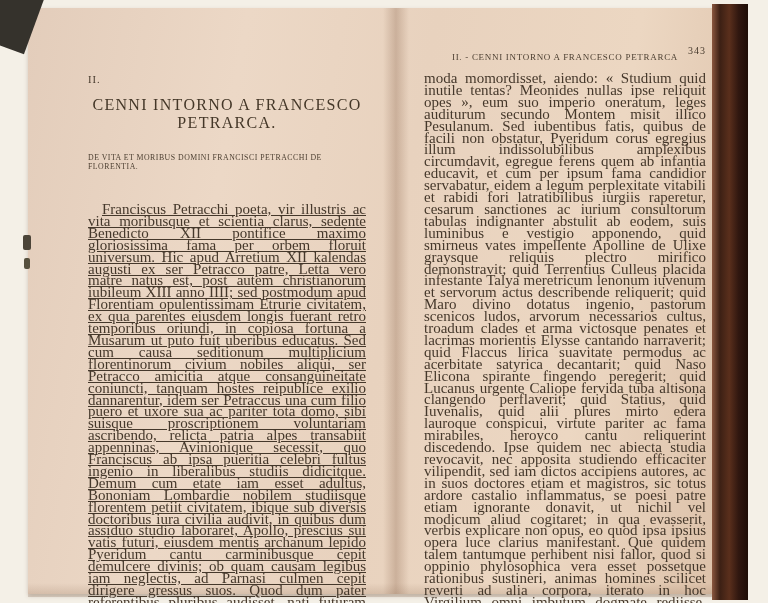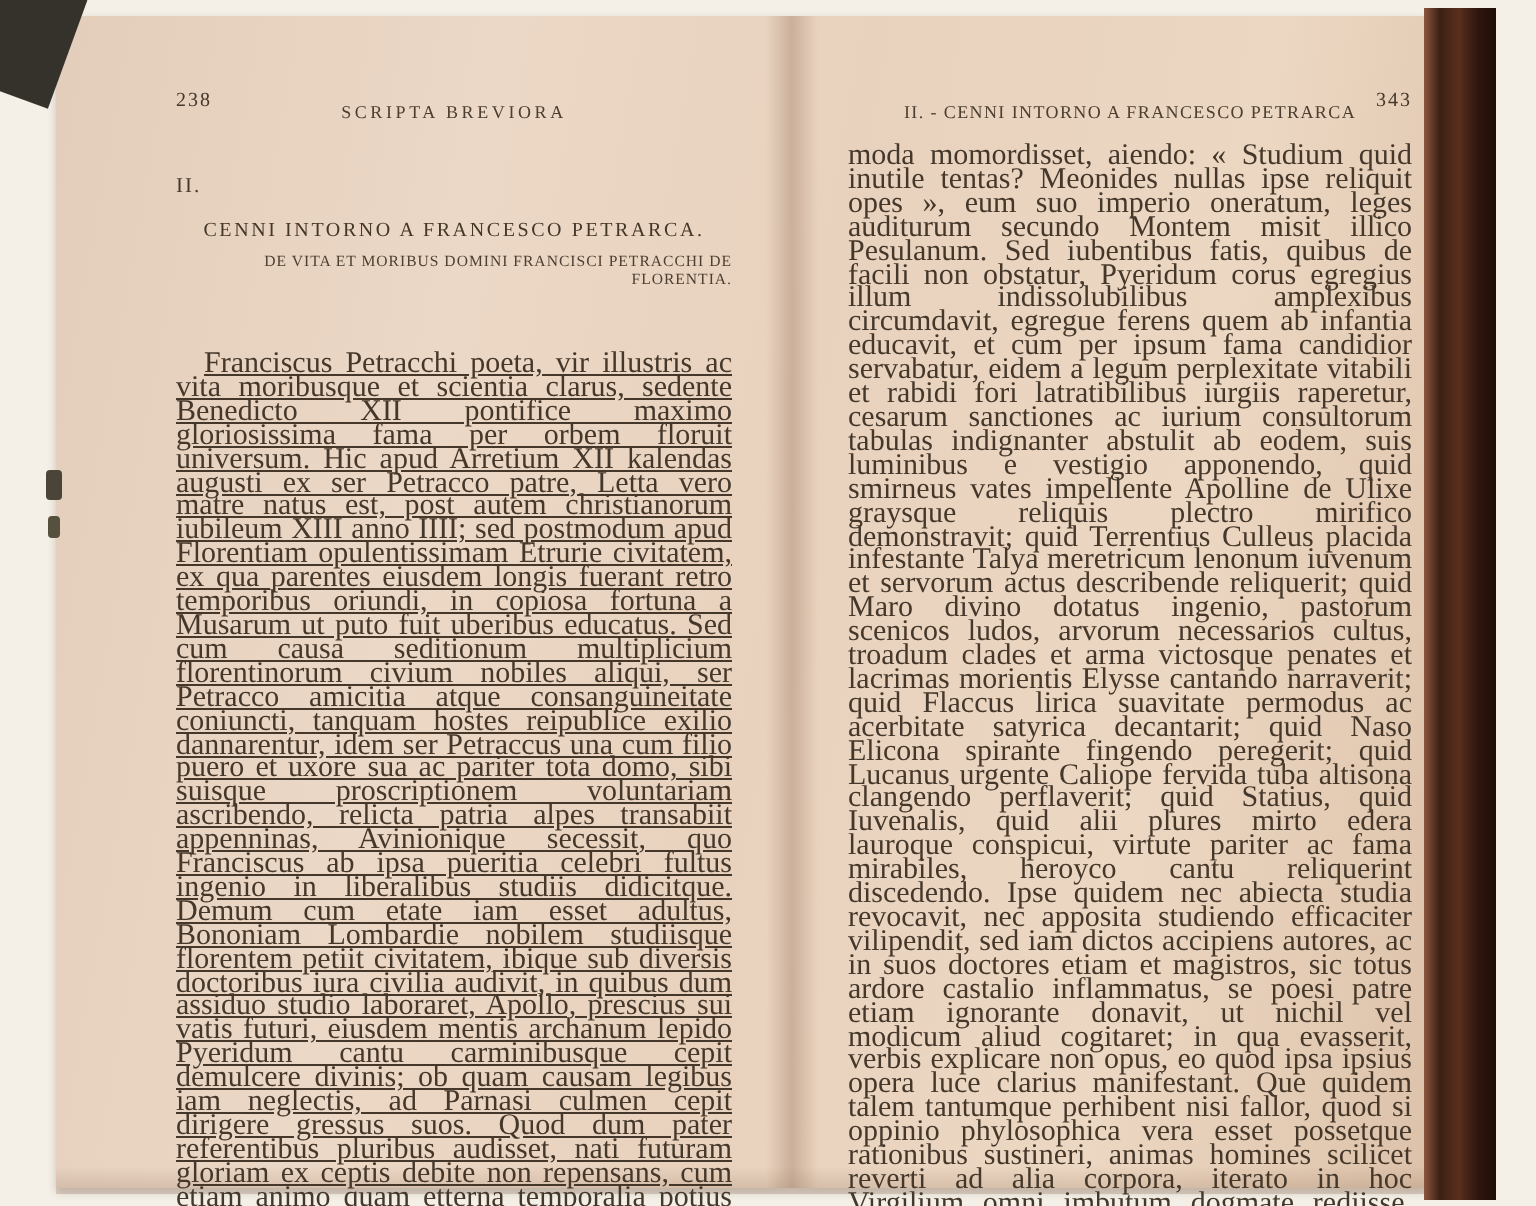--- a/index.html
+++ b/index.html
@@ -67,24 +67,24 @@
   }
   .page-number.pn-left  { left: 0; }
   .page-number.pn-right { right: 0; }
 
   .section-number {
     margin-top: 28px; text-align: left;
     font-size: 10.5px; letter-spacing: 1px;
   }
   .chapter-title {
     margin-top: 11px; text-align: center;
-    font-size: 10px; letter-spacing: 1.3px; color: #443728;
+    font-size: 16px; letter-spacing: 1.3px; color: #443728;
   }
   .chapter-dedication {
-    margin-top: 5px; text-align: right;
+    margin-top: 21px; text-align: left;
     font-size: 7.8px; letter-spacing: 0.5px; color: #4c3f31;
   }
 
   .body-text {
     font-size: 15px;
     line-height: 11.9px;
     text-align: justify;
     color: #45382b;
     word-spacing: 0.4px;
   }
@@ -98,24 +98,20 @@
 
   <div class="paper"></div>
   <div class="paper-bottom-shade"></div>
   <div class="gutter-shadow"></div>
   <div class="fore-edge"></div>
   <div class="corner-shadow"></div>
   <div class="margin-mark-1"></div>
   <div class="margin-mark-2"></div>
 
   <div class="page page-left">
-    <div class="running-row">
-      <span class="page-number pn-left">238</span>
-      <span class="running-header">SCRIPTA BREVIORA</span>
-    </div>
     <div class="section-number">II.</div>
     <div class="chapter-title">CENNI INTORNO A FRANCESCO PETRARCA.</div>
     <div class="chapter-dedication">DE VITA ET MORIBUS DOMINI FRANCISCI PETRACCHI DE FLORENTIA.</div>
     <div class="body-text">Franciscus Petracchi poeta, vir illustris ac vita moribusque et scientia clarus, sedente Benedicto XII pontifice maximo gloriosissima fama per orbem floruit universum. Hic apud Arretium XII kalendas augusti ex ser Petracco patre, Letta vero matre natus est, post autem christianorum iubileum XIII anno IIII; sed postmodum apud Florentiam opulentissimam Etrurie civitatem, ex qua parentes eiusdem longis fuerant retro temporibus oriundi, in copiosa fortuna a Musarum ut puto fuit uberibus educatus. Sed cum causa seditionum multiplicium florentinorum civium nobiles aliqui, ser Petracco amicitia atque consanguineitate coniuncti, tanquam hostes reipublice exilio dannarentur, idem ser Petraccus una cum filio puero et uxore sua ac pariter tota domo, sibi suisque proscriptionem voluntariam ascribendo, relicta patria alpes transabiit appenninas, Avinionique secessit, quo Franciscus ab ipsa pueritia celebri fultus ingenio in liberalibus studiis didicitque. Demum cum etate iam esset adultus, Bononiam Lombardie nobilem studiisque florentem petiit civitatem, ibique sub diversis doctoribus iura civilia audivit, in quibus dum assiduo studio laboraret, Apollo, prescius sui vatis futuri, eiusdem mentis archanum lepido Pyeridum cantu carminibusque cepit demulcere divinis; ob quam causam legibus iam neglectis, ad Parnasi culmen cepit dirigere gressus suos. Quod dum pater referentibus pluribus audisset, nati futuram gloriam ex ceptis debite non repensans, cum etiam animo quam etterna temporalia potius affectaret, nequicquam astris avidus obviare, indignans quodammodo ipsum ad lares proprios revocavit; et cum illum studiorum talium obiurgatione multi-</div>
   </div>
 
   <div class="page page-right">
     <div class="running-row">
       <span class="running-header">II. - CENNI INTORNO A FRANCESCO PETRARCA</span>
       <span class="page-number pn-right">343</span>

